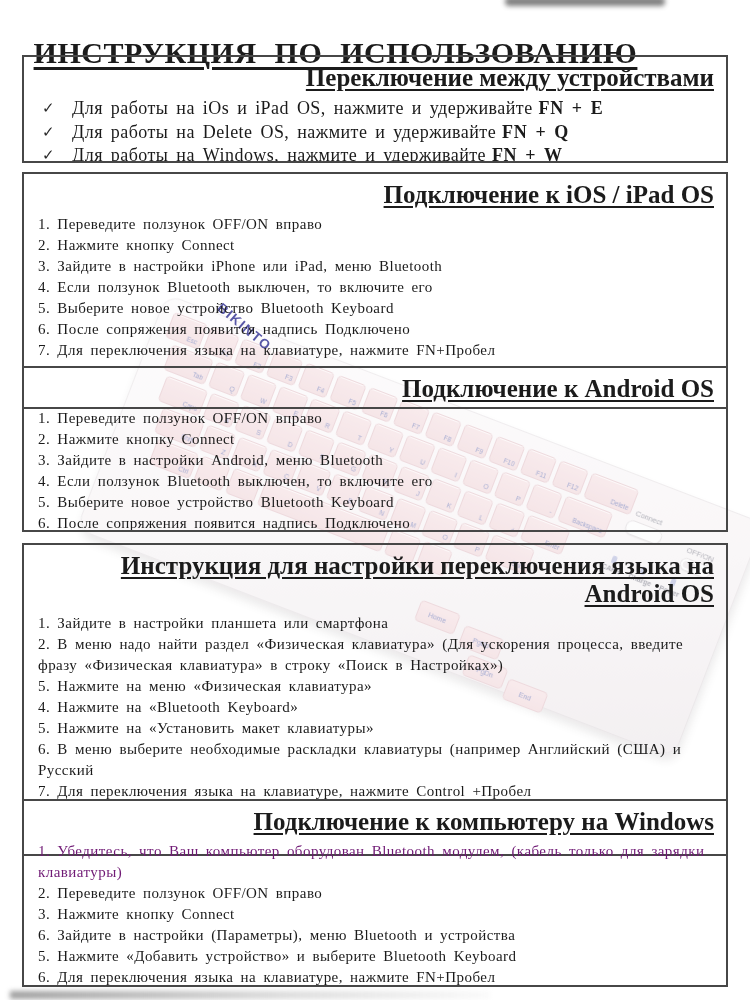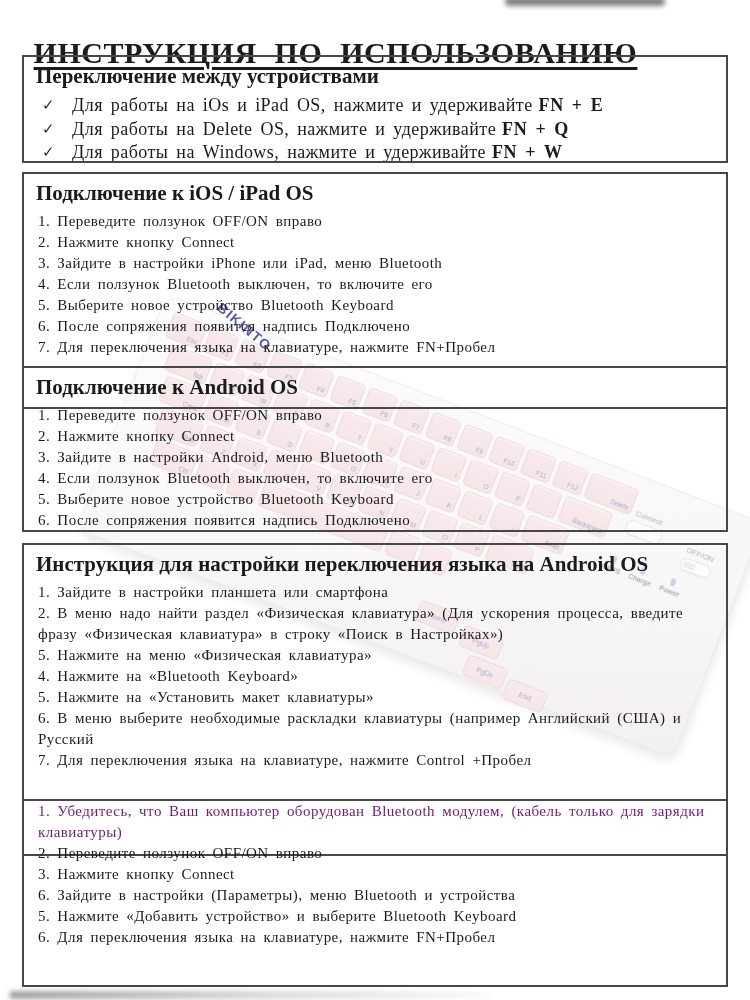--- a/index.html
+++ b/index.html
@@ -25,22 +25,22 @@
     font-size:30px;font-weight:bold;letter-spacing:.5px;word-spacing:10px;
     text-decoration:underline;text-decoration-thickness:2.5px;text-underline-offset:4px;
   }
   
   .box{
     position:absolute;left:22px;width:706px;box-sizing:border-box;
     border:2px solid #474747;background:transparent;
     padding:0 12px;overflow:hidden;z-index:3;
   }
   .box-heading{
-    margin:7px 0 5px;text-align:left;font-size:21px;font-weight:bold;
-    text-decoration-thickness:1.5px;text-underline-offset:3px;
+    margin:7px 0 5px;text-align:right;font-size:25px;font-weight:bold;
+    text-decoration:underline;text-decoration-thickness:1.5px;text-underline-offset:3px;
   }
   .items{list-style:none;margin:0;padding:0 0 0 2px;}
   .items li{
     font-size:15px;line-height:21px;letter-spacing:.45px;word-spacing:3px;
   }
   .box-switching .items li{line-height:23.5px;display:flex;font-size:18px;}
   .check{flex:0 0 30px;padding-left:4px;font-size:15px;color:#2a2a2a;}
   .li-body{flex:1;}
   .hotkey{margin-left:6px;font-weight:bold;letter-spacing:.6px;}
   li.red{color:#701a75;}
@@ -285,20 +285,21 @@
 
       <li>5. Нажмите на «Установить макет клавиатуры»</li>
 
       <li>6. В меню выберите необходимые раскладки клавиатуры (например Английский (США) и Русский</li>
 
       <li>7. Для переключения языка на клавиатуре, нажмите Control +Пробел</li>
     </ol>
 </section>
 
 <section class="box box-windows">
+  <h2 class="box-heading">Подключение к компьютеру на Windows</h2>
   <ol class="items">
 
       <li class="red">1. Убедитесь, что Ваш компьютер оборудован Bluetooth модулем, (кабель только для зарядки клавиатуры)</li>
 
       <li>2. Переведите ползунок OFF/ON вправо</li>
 
       <li>3. Нажмите кнопку Connect</li>
 
       <li>6. Зайдите в настройки (Параметры), меню Bluetooth и устройства</li>
 

